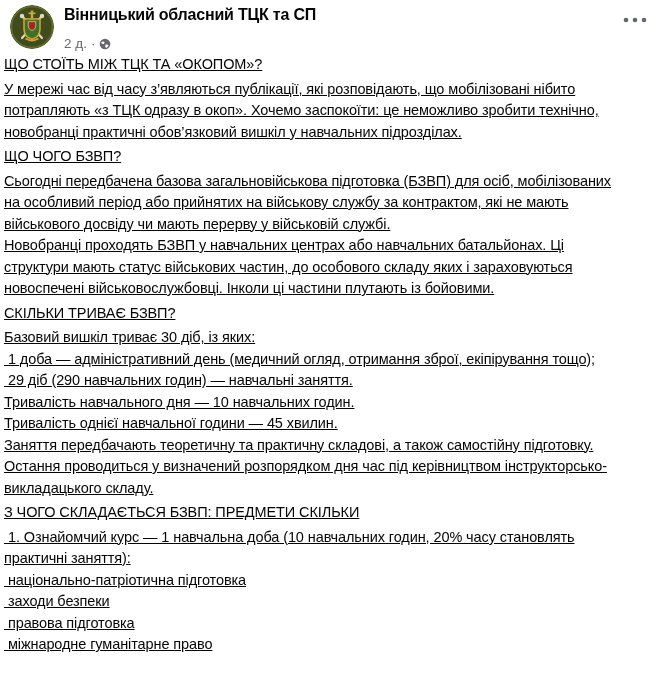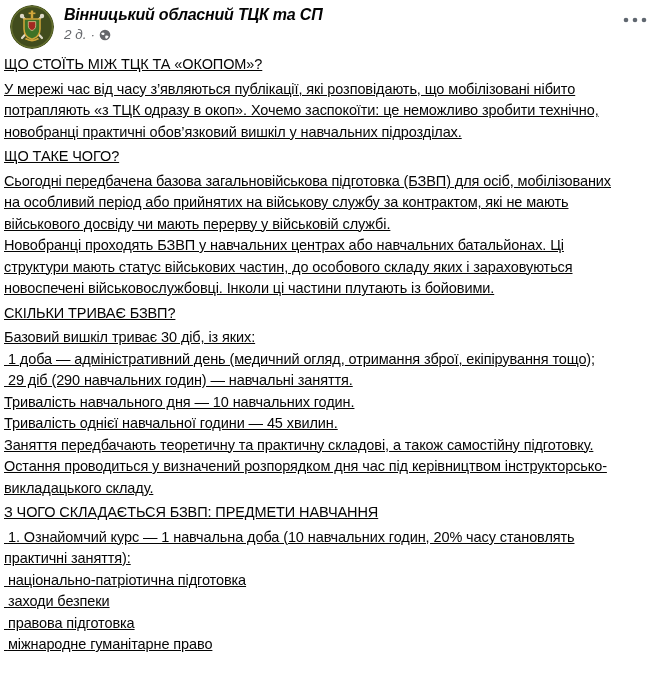--- a/index.html
+++ b/index.html
@@ -32,35 +32,34 @@
     height: 44px;
     border-radius: 50%;
     overflow: hidden;
     flex-shrink: 0;
     cursor: pointer;
   }
   .avatar svg { display: block; }
   .header-info {
     margin-left: 10px;
     padding-top: 0;
-    font-style: italic;
   }
   .page-name {
     font-size: 16px;
     font-weight: 700;
     letter-spacing: -0.2px;
     line-height: 19px;
     color: #050505;
     cursor: pointer;
   }
   .timestamp-row {
     display: flex;
     align-items: center;
     gap: 4px;
-    margin-top: 2px;
+    margin-top: 11px;
     font-size: 13.5px;
     line-height: 17px;
     color: #65676b;
   }
   .globe { display: inline-flex; align-items: center; }
   .menu-btn {
     position: absolute;
     right: 10px;
     top: 13px;
     padding: 4px;
@@ -133,37 +132,37 @@
       </svg>
     </div>
 
   </div>
 
   <div class="post-body">
     <p>ЩО СТОЇТЬ МІЖ ТЦК ТА «ОКОПОМ»?</p>
     <p>У мережі час від часу з’являються публікації, які розповідають, що мобілізовані нібито
 потрапляють «з ТЦК одразу в окоп». Хочемо заспокоїти: це неможливо зробити технічно,
 новобранці практичні обов’язковий вишкіл у навчальних підрозділах.</p>
-    <p>ЩО ТАКЕ ЧОГО?</p>
+    <p>ЩО ЧОГО БЗВП?</p>
     <p>Сьогодні передбачена базова загальновійськова підготовка (БЗВП) для осіб, мобілізованих
 на особливий період або прийнятих на військову службу за контрактом, які не мають
 військового досвіду чи мають перерву у військовій службі.
 Новобранці проходять БЗВП у навчальних центрах або навчальних батальйонах. Ці
 структури мають статус військових частин, до особового складу яких і зараховуються
 новоспечені військовослужбовці. Інколи ці частини плутають із бойовими.</p>
     <p>СКІЛЬКИ ТРИВАЄ БЗВП?</p>
     <p>Базовий вишкіл триває 30 діб, із яких:
  1 доба — адміністративний день (медичний огляд, отримання зброї, екіпірування тощо);
  29 діб (290 навчальних годин) — навчальні заняття.
 Тривалість навчального дня — 10 навчальних годин.
 Тривалість однієї навчальної години — 45 хвилин.
 Заняття передбачають теоретичну та практичну складові, а також самостійну підготовку.
 Остання проводиться у визначений розпорядком дня час під керівництвом інструкторсько-
 викладацького складу.</p>
-    <p>З ЧОГО СКЛАДАЄТЬСЯ БЗВП: ПРЕДМЕТИ НАВЧАННЯ</p>
+    <p>З ЧОГО СКЛАДАЄТЬСЯ БЗВП: ПРЕДМЕТИ СКІЛЬКИ</p>
     <p> 1. Ознайомчий курс — 1 навчальна доба (10 навчальних годин, 20% часу становлять
 практичні заняття):
  національно-патріотична підготовка
  заходи безпеки
  правова підготовка
  міжнародне гуманітарне право</p>
   </div>
 
 </div>
 

